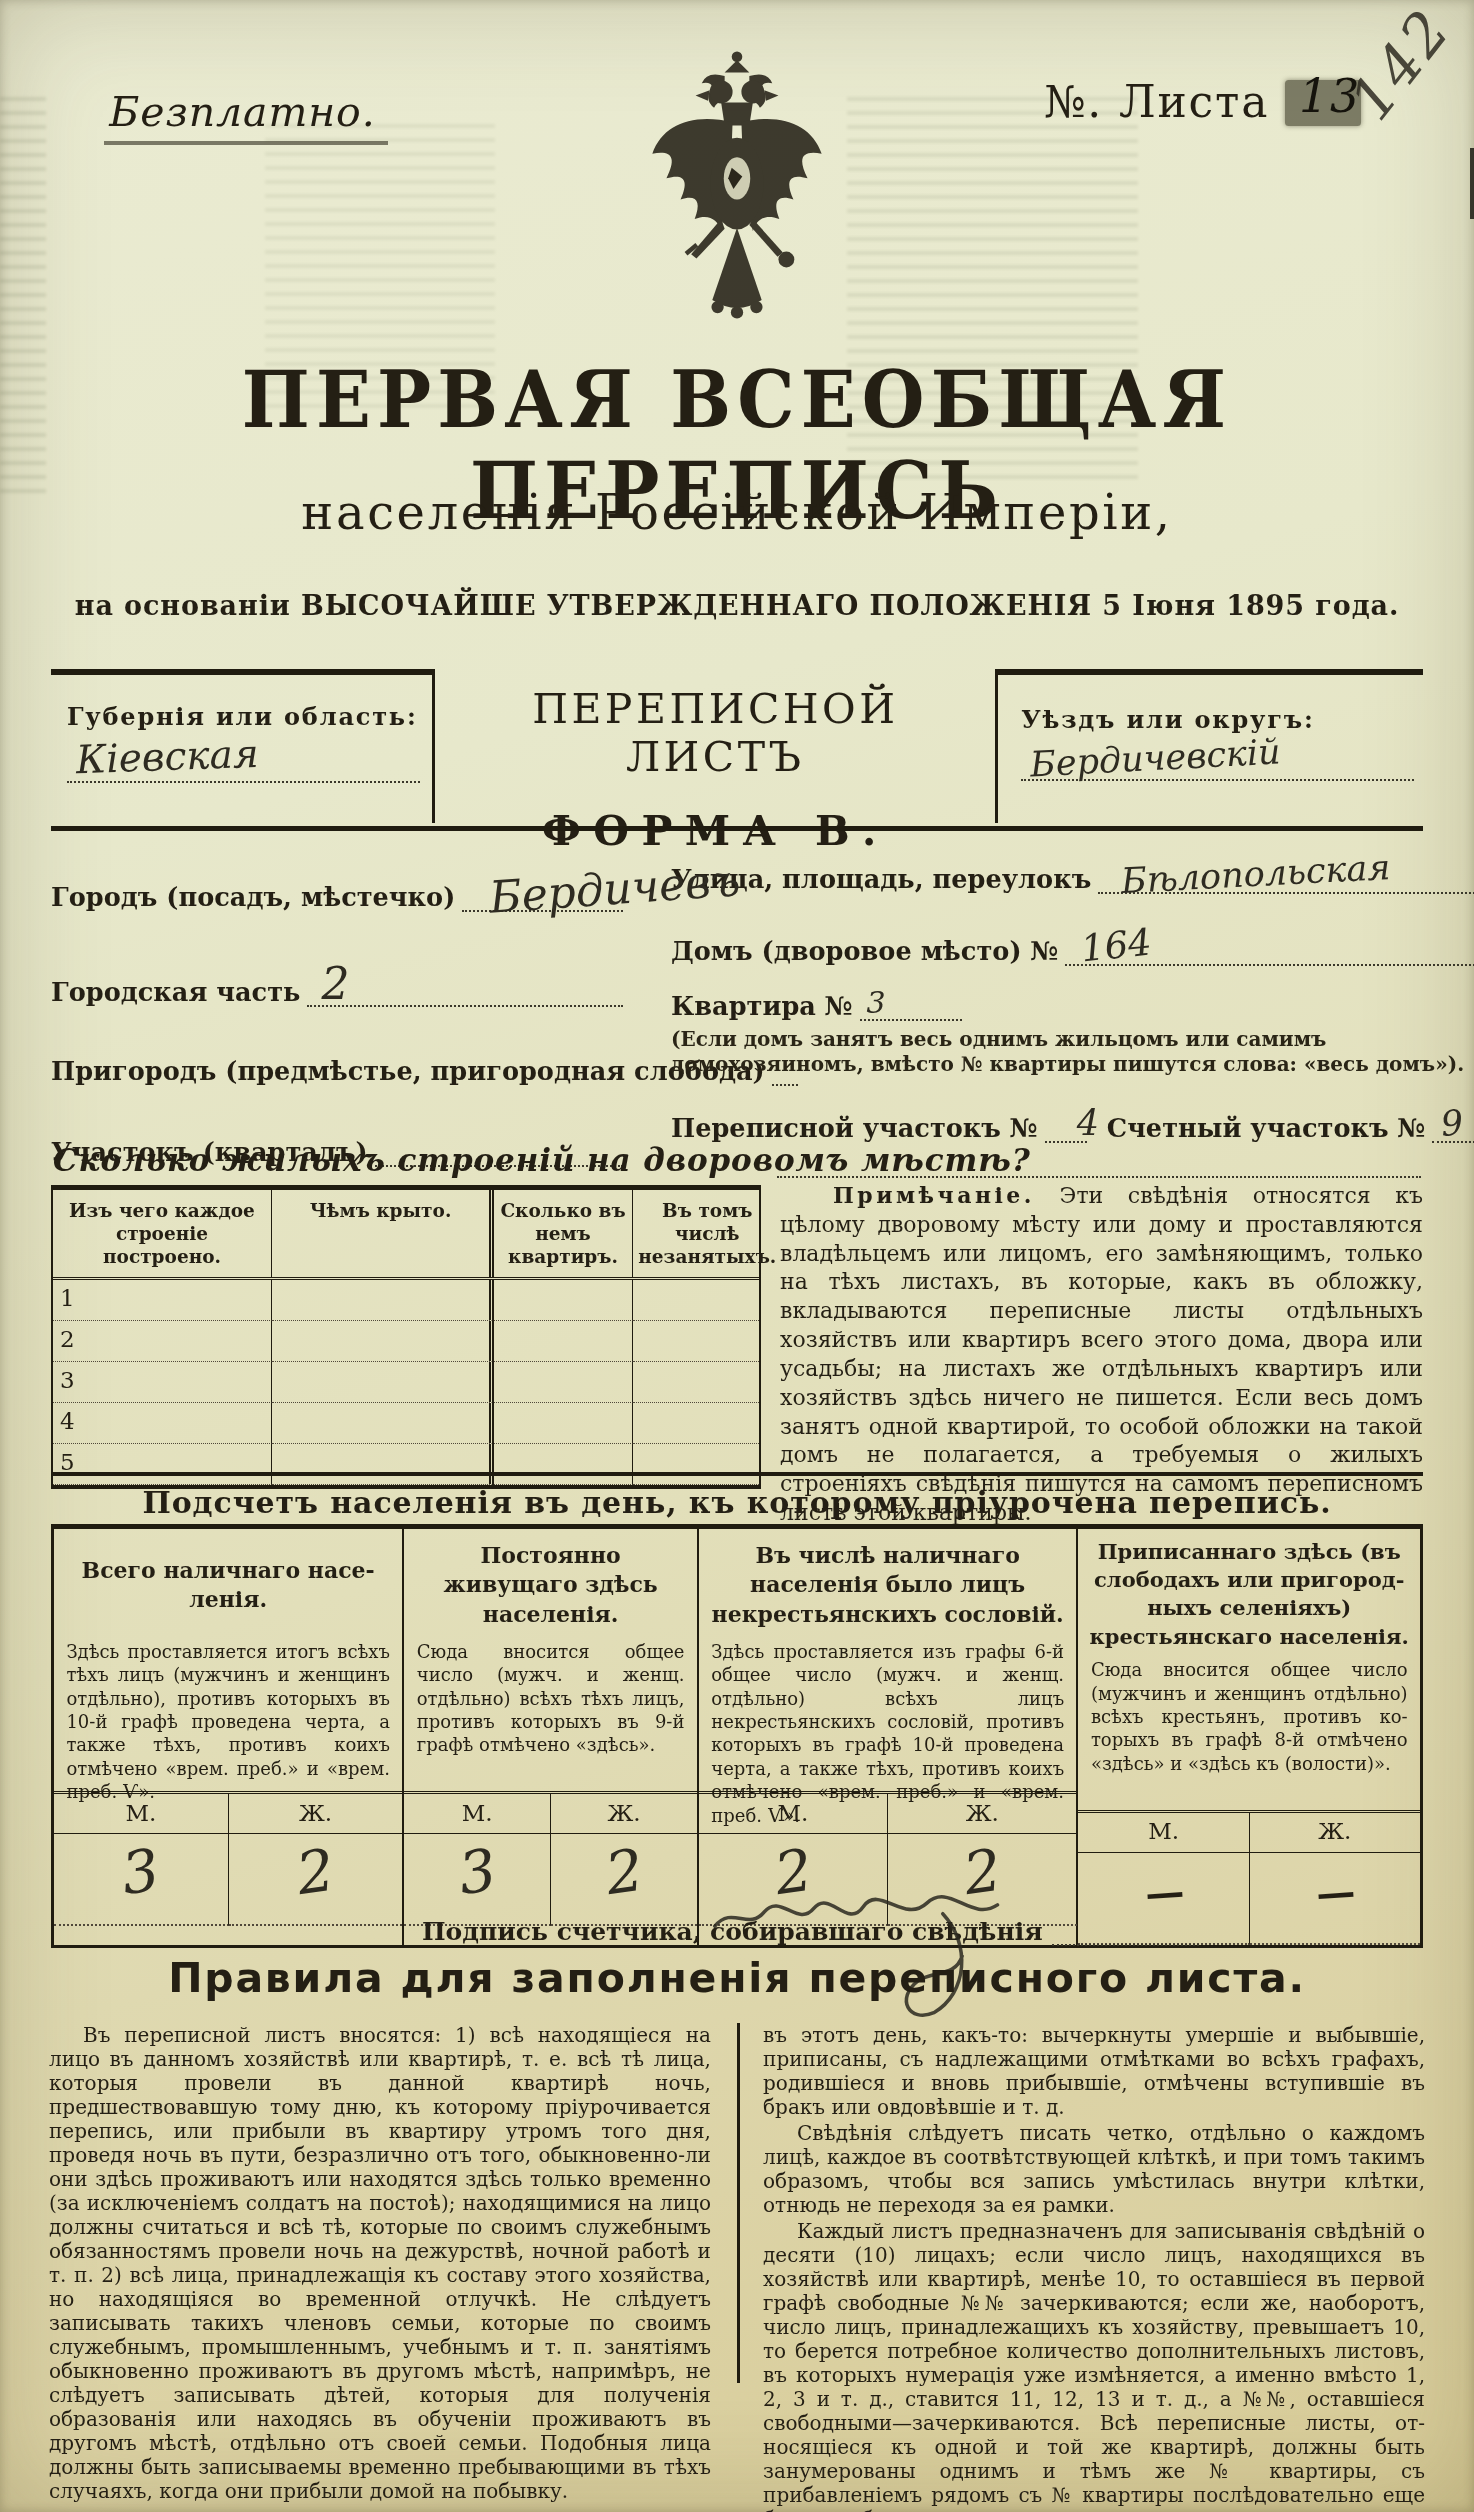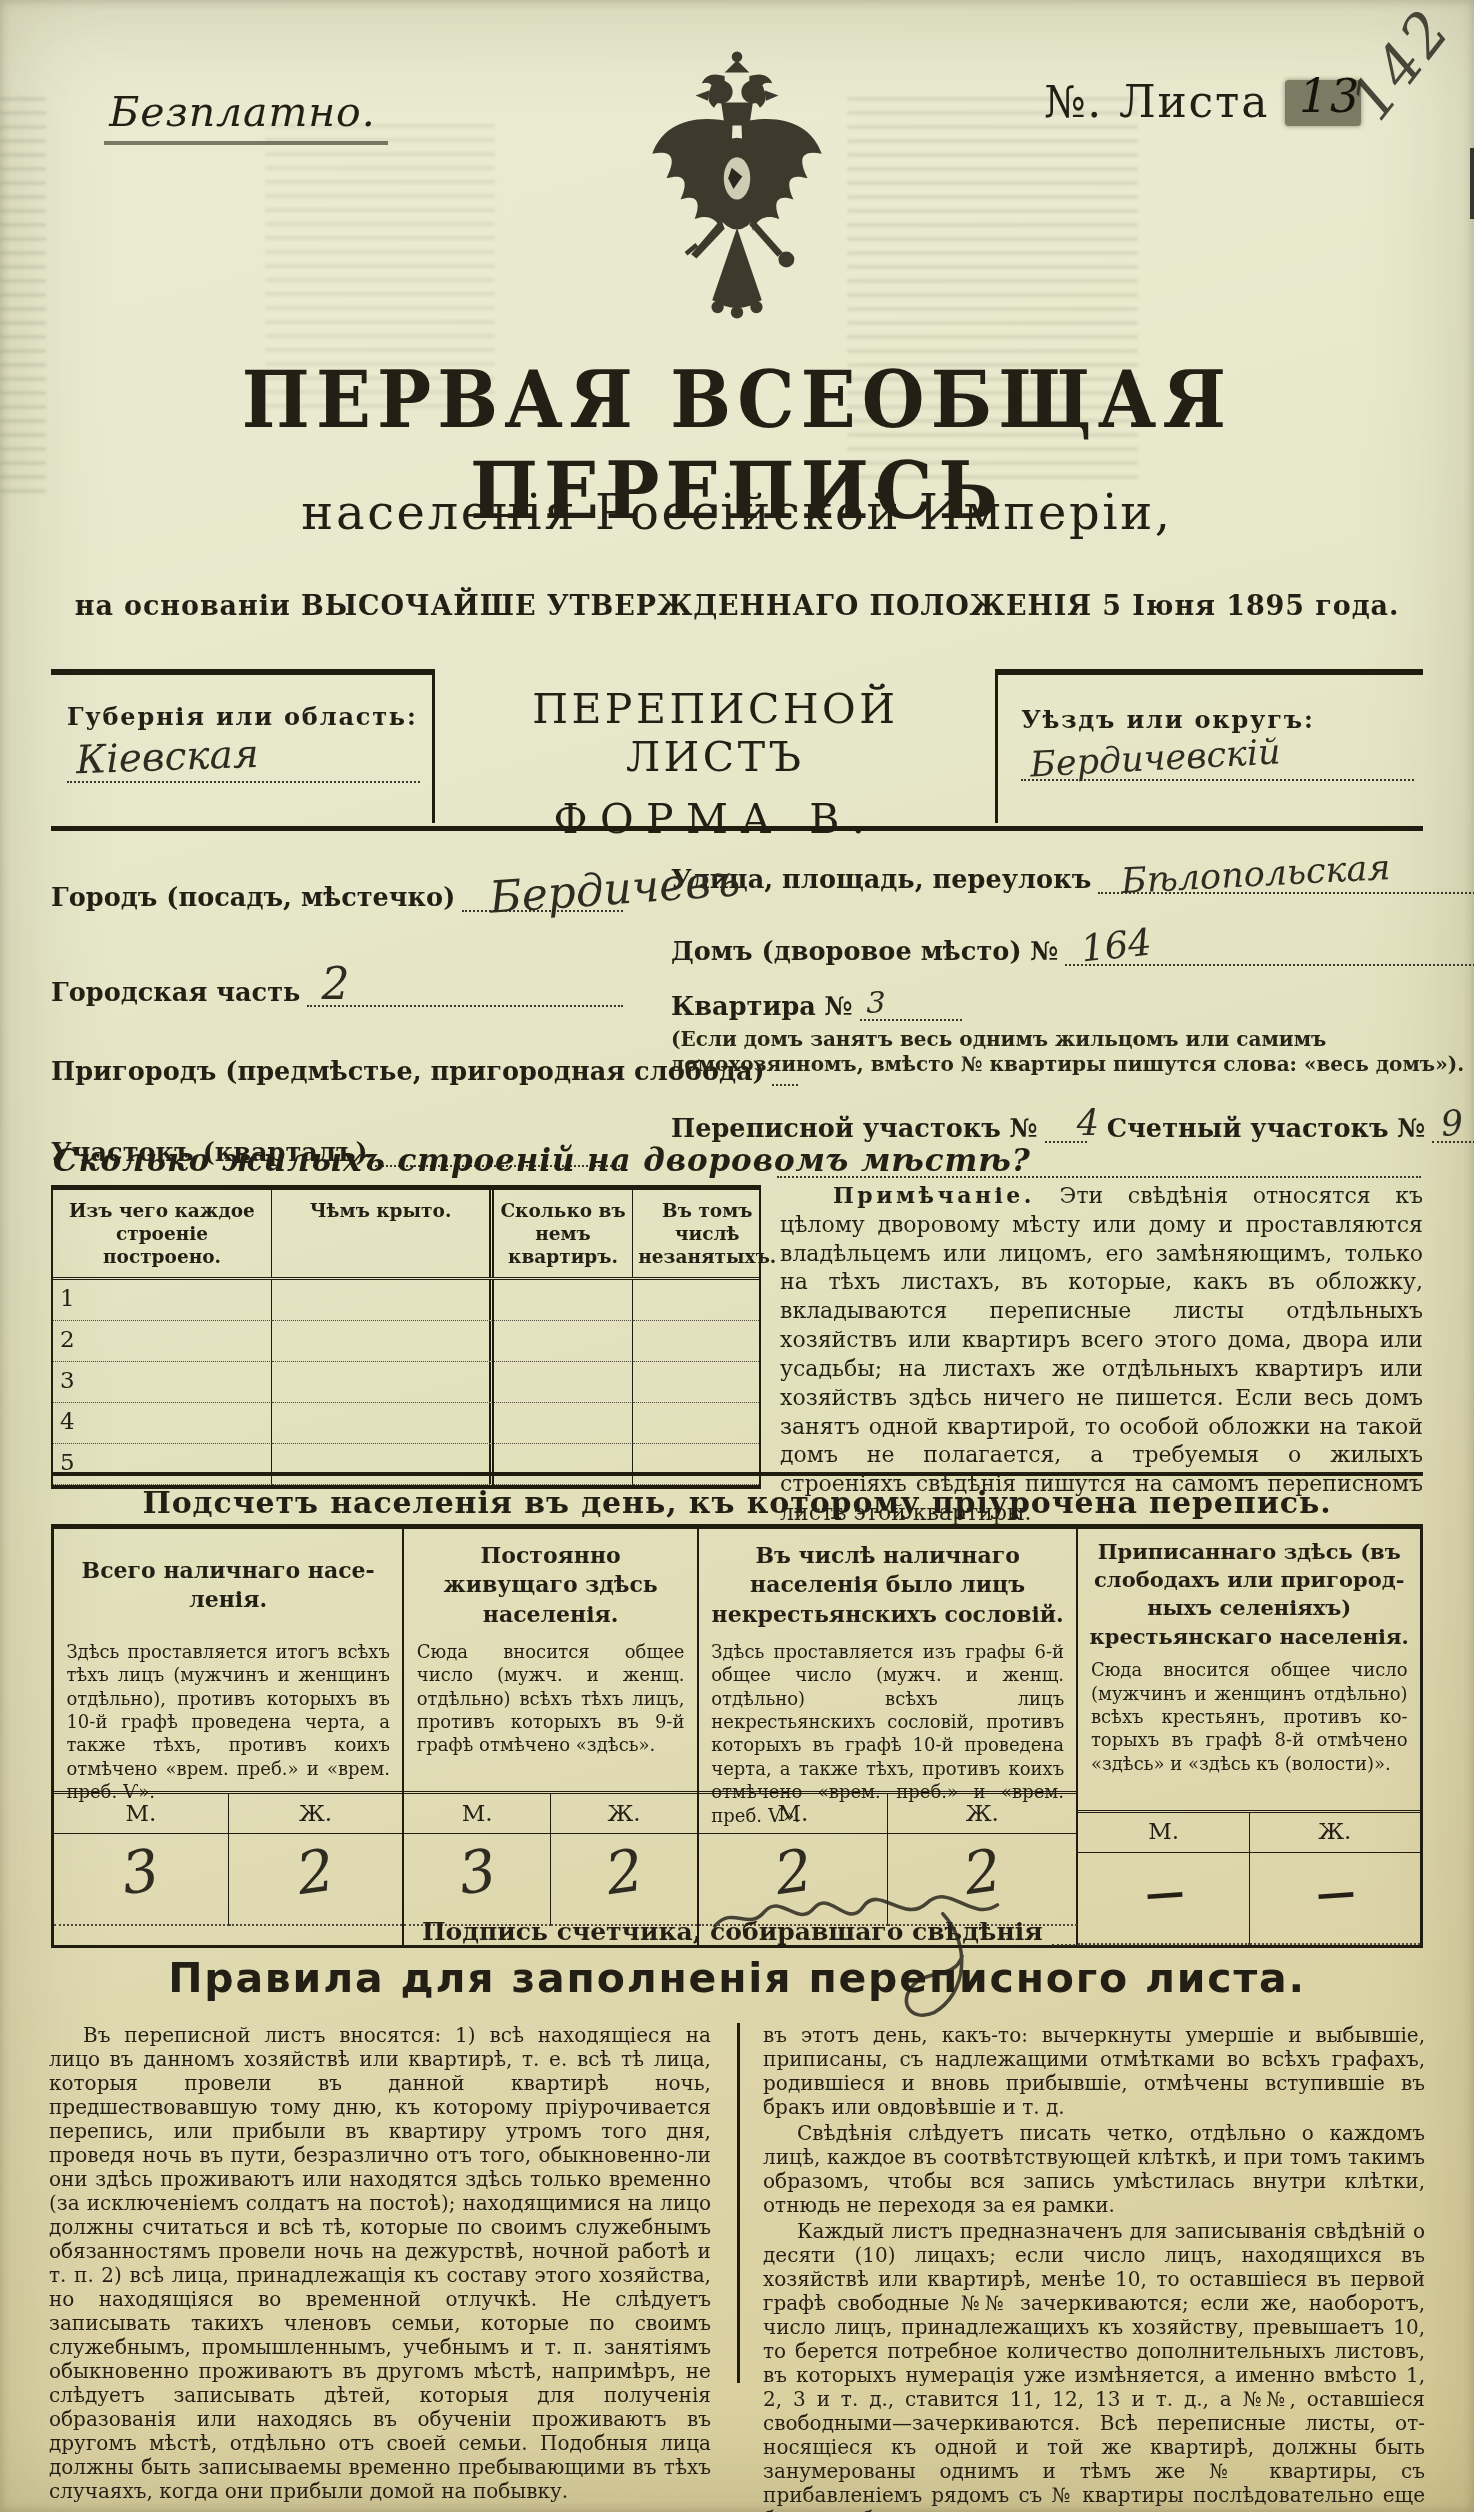--- a/index.html
+++ b/index.html
@@ -26,21 +26,21 @@
   .t1{position:absolute;left:0;right:0;top:360px;text-align:center;font-size:72px;font-weight:bold;
     letter-spacing:6.2px;transform:scaleY(1.08);}
   .t2{position:absolute;left:0;right:0;top:484px;text-align:center;font-size:48px;letter-spacing:2.6px;}
   .t3{position:absolute;left:0;right:0;top:590px;text-align:center;font-size:27px;font-weight:bold;letter-spacing:0.9px;}
   
   .band{position:absolute;left:51px;right:51px;top:669px;height:154px;display:flex;}
   .prov{width:353px;border-top:6.2px solid #201c10;border-right:3.5px solid #201c10;padding:26.5px 12.4px 0 16px;}
   .prov .lbl,.dist .lbl{font-size:24px;font-weight:bold;letter-spacing:1.8px;}
   .formbox{flex:1;text-align:center;padding-top:16px;}
   .ft1{font-size:41px;font-weight:normal;letter-spacing:3.5px;}
-  .ft2{font-size:41px;font-weight:normal;letter-spacing:12.4px;margin-top:14px;}
+  .ft2{font-size:41px;font-weight:bold;letter-spacing:12.4px;margin-top:26px;}
   .dist{width:393px;border-top:6.2px solid #201c10;border-left:3.5px solid #201c10;padding:30px 8.8px 0 23px;}
   .handline{border-bottom:2.6px dotted #3a372a;margin-top:3.5px;padding:0 5.3px 1.8px 8.8px;}
   .prov .hand{font-size:39px;transform:rotate(-2deg);display:inline-block;}
   .dist .hand{font-size:35px;transform:rotate(-3deg);display:inline-block;}
   .band-rule{position:absolute;left:51px;right:51px;top:826px;border-top:5.3px solid #201c10;}
   
   .addr{position:absolute;left:51px;right:51px;top:840px;display:flex;}
   .acol-l{width:572px;padding-right:23px;}
   .adiv{width:3.5px;background:#201c10;height:237px;margin-top:5.3px;}
   .acol-r{flex:1;padding-left:25px;}

